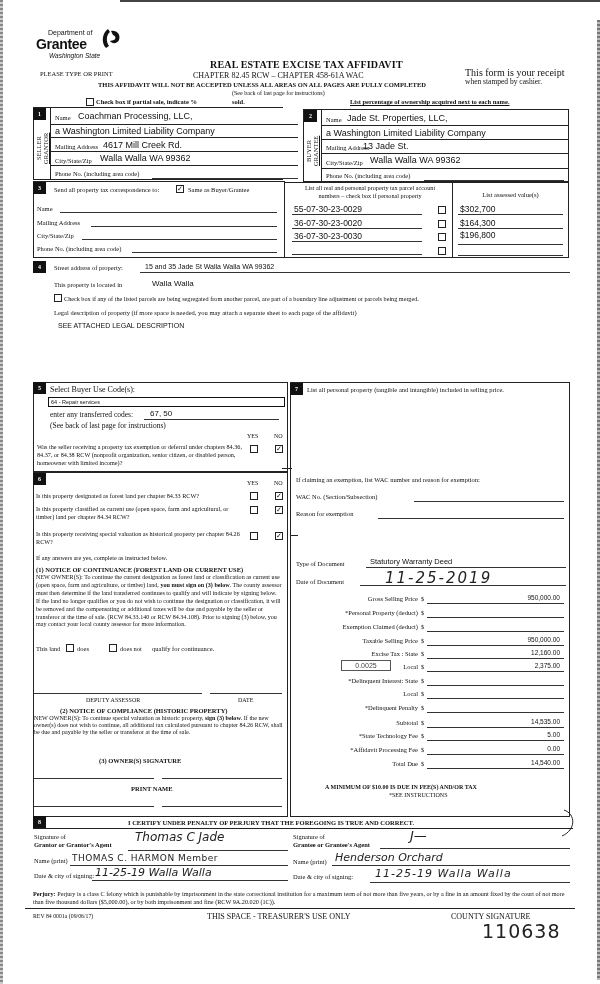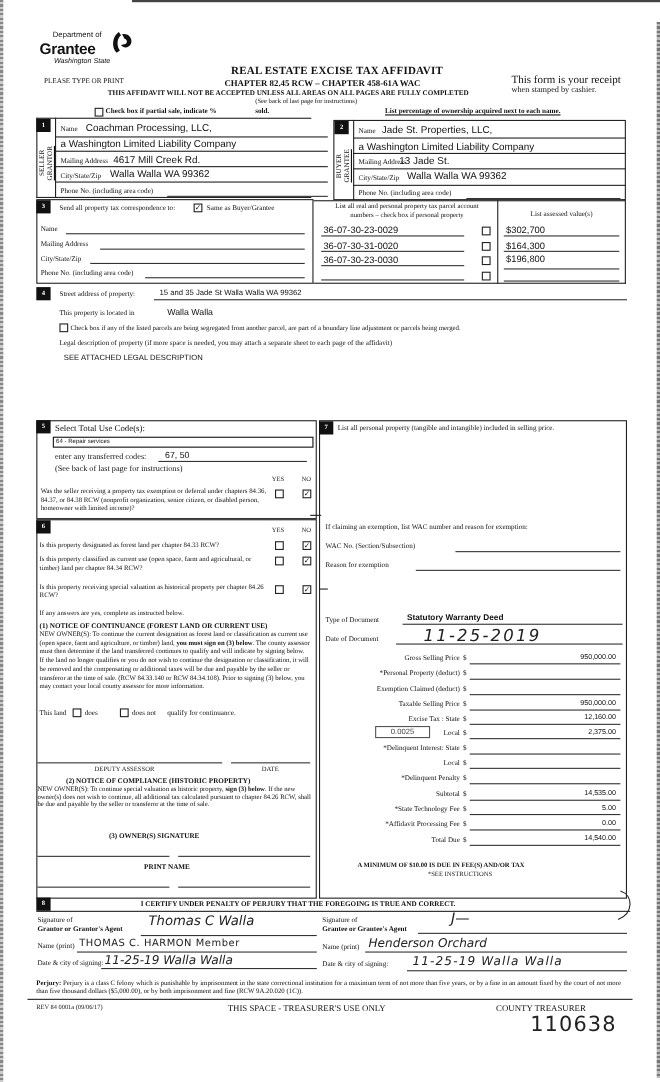--- a/index.html
+++ b/index.html
@@ -33,21 +33,21 @@
   <div class="abs sans" style="left:12px;top:0;font-size:7px;">Department of</div>
   <div class="abs sans b" style="left:0;top:7px;font-size:14px;letter-spacing:-0.3px;">Grantee</div>
   <div class="abs sans" style="left:13px;top:23px;font-size:6.5px;font-style:italic;">Washington State</div>
   <svg class="abs" style="left:64px;top:-2px;" width="22" height="24" viewBox="0 0 22 24">
     <path d="M8 2 C2 6 1 16 6 21 L9 19 C6 15 6 8 10 5 Z" fill="#111"></path>
     <path d="M11 4 C17 3 21 8 19 13 C17 17 12 17 10 14 L14 13 C16 12 16 9 13 8 Z" fill="#111"></path>
   </svg>
 </div>
 <div class="abs" style="left:40px;top:70px;font-size:6.5px;">PLEASE TYPE OR PRINT</div>
 <div class="abs b" style="left:186px;top:59px;font-size:10px;letter-spacing:0.2px;margin-left:24px;">REAL ESTATE EXCISE TAX AFFIDAVIT</div>
-<div class="abs" style="left:204px;top:71px;font-size:8px;font-weight:bold;">CHAPTER 82.45 RCW – CHAPTER 458-61A WAC</div>
+<div class="abs" style="left:193px;top:71px;font-size:8px;">CHAPTER 82.45 RCW – CHAPTER 458-61A WAC</div>
 <div class="abs b" style="left:98px;top:81px;font-size:6.5px;">THIS AFFIDAVIT WILL NOT BE ACCEPTED UNLESS ALL AREAS ON ALL PAGES ARE FULLY COMPLETED</div>
 <div class="abs" style="left:465px;top:67px;font-size:10px;">This form is your receipt</div>
 <div class="abs" style="left:465px;top:77px;font-size:7.5px;">when stamped by cashier.</div>
 <div class="abs" style="left:232px;top:90px;font-size:6px;">(See back of last page for instructions)</div>
 <div class="cb" style="left:86px;top:98px;"></div>
 <div class="abs b" style="left:96px;top:98px;font-size:6.5px;">Check box if partial sale, indicate %</div>
 <div class="abs b" style="left:232px;top:98px;font-size:6.5px;">sold.</div>
 <div class="abs b" style="left:350px;top:98px;font-size:6.5px;text-decoration:underline;">List percentage of ownership acquired next to each name.</div>
 
 <div class="box" style="left:33px;top:107px;width:250px;height:73px;border-right:none;"></div>
@@ -102,28 +102,28 @@
 
 <div class="box" style="left:285px;top:182px;width:284px;height:76px;border-left:none;"></div>
 <div class="vr" style="left:452px;top:182px;height:76px;"></div>
 <div class="abs" style="left:290px;top:184px;width:160px;text-align:center;font-size:6.2px;line-height:7.5px;">
     <div>List all real and personal property tax parcel account</div>
     <div>numbers – check box if personal property</div>
   </div>
 <div class="abs" style="left:452px;top:191px;width:117px;text-align:center;font-size:6.5px;">List assessed value(s)</div>
 
 <div>
-  <div class="abs fill" style="left:294px;top:204px;font-size:8.5px;">36-07-30-23-0029</div>
+  <div class="abs fill" style="left:294px;top:204px;font-size:8.5px;">55-07-30-23-0029</div>
   <div class="line" style="left:292px;top:214px;width:130px;"></div>
   <div class="cb" style="left:438px;top:206px;"></div>
   <div class="abs fill" style="left:460px;top:204px;font-size:8.5px;">$302,700</div>
   <div class="line" style="left:458px;top:214px;width:105px;"></div>
 </div>
 <div>
-  <div class="abs fill" style="left:294px;top:218px;font-size:8.5px;">36-07-30-31-0020</div>
+  <div class="abs fill" style="left:294px;top:218px;font-size:8.5px;">36-07-30-23-0020</div>
   <div class="line" style="left:292px;top:228px;width:130px;"></div>
   <div class="cb" style="left:438px;top:220px;"></div>
   <div class="abs fill" style="left:460px;top:218px;font-size:8.5px;">$164,300</div>
   <div class="line" style="left:458px;top:228px;width:105px;"></div>
 </div>
 <div>
   <div class="abs fill" style="left:294px;top:231px;font-size:8.5px;">36-07-30-23-0030</div>
   <div class="line" style="left:292px;top:241px;width:130px;"></div>
   <div class="cb" style="left:438px;top:233px;"></div>
   <div class="abs fill" style="left:460px;top:230px;font-size:8.5px;">$196,800</div>
@@ -141,21 +141,21 @@
 <div class="line" style="left:140px;top:272px;width:430px;"></div>
 <div class="abs" style="left:54px;top:281px;font-size:6.5px;">This property is located in</div>
 <div class="abs fill" style="left:152px;top:279px;font-size:8px;">Walla Walla</div>
 <div class="cb" style="left:54px;top:294px;"></div>
 <div class="abs" style="left:64px;top:295px;font-size:6.2px;white-space:nowrap;">Check box if any of the listed parcels are being segregated from another parcel, are part of a boundary line adjustment or parcels being merged.</div>
 <div class="abs" style="left:54px;top:309px;font-size:6.5px;white-space:nowrap;">Legal description of property (if more space is needed, you may attach a separate sheet to each page of the affidavit)</div>
 <div class="abs fill" style="left:58px;top:322px;font-size:7px;">SEE ATTACHED LEGAL DESCRIPTION</div>
 
 <div class="box" style="left:33px;top:382px;width:255px;height:90px;"></div>
 <div class="num" style="left:33px;top:382px;">5</div>
-<div class="abs" style="left:50px;top:385px;font-size:8px;">Select Total Use Code(s):</div>
+<div class="abs" style="left:50px;top:385px;font-size:8px;">Select Buyer Use Code(s):</div>
 <div class="abs sans" style="left:48px;top:397px;width:237px;height:10px;border:1px solid #111;font-size:5.5px;line-height:8px;padding-left:2px;">64 - Repair services</div>
 <div class="abs" style="left:50px;top:410px;font-size:7.5px;">enter any transferred codes:</div>
 <div class="abs fill" style="left:150px;top:409px;font-size:8px;">67, 50</div>
 <div class="line" style="left:144px;top:419px;width:135px;"></div>
 <div class="abs" style="left:50px;top:421px;font-size:7.5px;">(See back of last page for instructions)</div>
 <div class="abs" style="left:247px;top:433px;font-size:6px;">YES</div>
 <div class="abs" style="left:274px;top:433px;font-size:6px;">NO</div>
 <div class="abs" style="left:37px;top:443px;width:205px;font-size:6.2px;line-height:8px;">Was the seller receiving a property tax exemption or deferral under chapters 84.36, 84.37, or 84.38 RCW (nonprofit organization, senior citizen, or disabled person, homeowner with limited income)?</div>
 <div class="cb" style="left:250px;top:445px;"></div>
 <div class="cb" style="left:275px;top:445px;">✓</div>
@@ -199,21 +199,21 @@
 <div class="num" style="left:290px;top:383px;">7</div>
 <div class="abs" style="left:307px;top:385px;width:245px;font-size:6.5px;line-height:10px;">List all personal property (tangible and intangible) included in selling price.</div>
 <div class="hr" style="left:282px;top:468px;width:10px;"></div>
 <div class="abs" style="left:296px;top:476px;font-size:6.5px;white-space:nowrap;">If claiming an exemption, list WAC number and reason for exemption:</div>
 <div class="abs" style="left:296px;top:493px;font-size:6.5px;">WAC No. (Section/Subsection)</div>
 <div class="line" style="left:414px;top:501px;width:150px;"></div>
 <div class="abs" style="left:296px;top:510px;font-size:6.5px;">Reason for exemption</div>
 <div class="line" style="left:378px;top:518px;width:186px;"></div>
 <div class="hr" style="left:290px;top:535px;width:8px;"></div>
 <div class="abs" style="left:296px;top:560px;font-size:6.5px;">Type of Document</div>
-<div class="abs fill" style="left:370px;top:557px;font-size:7.5px;font-weight:bold;">Statutory Warranty Deed</div>
+<div class="abs fill" style="left:370px;top:557px;font-size:7.5px;">Statutory Warranty Deed</div>
 <div class="line" style="left:366px;top:567px;width:200px;"></div>
 <div class="abs" style="left:296px;top:578px;font-size:6.5px;">Date of Document</div>
 <div class="abs hand" style="left:385px;top:569px;font-size:15px;letter-spacing:2px;">11-25-2019</div>
 <div class="line" style="left:360px;top:585px;width:206px;"></div>
 
 <div>
   <div class="abs rl" style="left:300px;top:595px;width:118px;font-size:6.5px;">Gross Selling Price</div>
   <div class="abs" style="left:421px;top:595px;font-size:6.5px;">$</div>
   <div class="abs fill rl" style="left:428px;top:594px;width:132px;font-size:6.5px;">950,000.00</div>
   <div class="line" style="left:427px;top:603px;width:137px;"></div>
@@ -281,21 +281,21 @@
 <div class="abs b" style="left:128px;top:819px;font-size:6.5px;">I CERTIFY UNDER PENALTY OF PERJURY THAT THE FOREGOING IS TRUE AND CORRECT.</div>
 <div class="hr" style="left:33px;top:828px;width:540px;"></div>
 <svg class="abs" style="left:560px;top:808px;" width="20" height="30">
     <path d="M4 2 C16 6 16 22 2 28" stroke="#222" fill="none" stroke-width="1"></path>
   </svg>
 
 <div class="abs" style="left:34px;top:833px;font-size:6.5px;line-height:8px;">
     <div>Signature of</div>
     <div class="b">Grantor or Grantor's Agent</div>
   </div>
-<div class="abs hand" style="left:135px;top:830px;font-size:12px;">Thomas C Walla</div>
+<div class="abs hand" style="left:135px;top:830px;font-size:12px;">Thomas C Jade</div>
 <div class="line" style="left:128px;top:850px;width:160px;"></div>
 <div class="abs" style="left:34px;top:857px;font-size:6.5px;">Name (print)</div>
 <div class="abs hand" style="left:72px;top:853px;font-size:9px;font-style:normal;letter-spacing:0.5px;">THOMAS C. HARMON Member</div>
 <div class="line" style="left:70px;top:865px;width:218px;"></div>
 <div class="abs" style="left:34px;top:872px;font-size:6.5px;">Date &amp; city of signing:</div>
 <div class="abs hand" style="left:95px;top:866px;font-size:11px;">11-25-19 Walla Walla</div>
 <div class="line" style="left:92px;top:880px;width:196px;"></div>
 
 <div class="abs" style="left:293px;top:833px;font-size:6.5px;line-height:8px;">
     <div>Signature of</div>
@@ -308,14 +308,14 @@
 <div class="line" style="left:332px;top:865px;width:238px;"></div>
 <div class="abs" style="left:293px;top:873px;font-size:6.5px;">Date &amp; city of signing:</div>
 <div class="abs hand" style="left:375px;top:867px;font-size:11px;letter-spacing:1px;">11-25-19 Walla Walla</div>
 <div class="line" style="left:370px;top:882px;width:200px;"></div>
 
 <div class="abs" style="left:33px;top:890px;width:540px;font-size:6.2px;line-height:8px;"><b>Perjury:</b> <span>Perjury is a class C felony which is punishable by imprisonment in the state correctional institution for a maximum term of not more than five years, or by a fine in an amount fixed by the court of not more than five thousand dollars ($5,000.00), or by both imprisonment and fine (RCW 9A.20.020 (1C)).</span></div>
 <div class="hr" style="left:25px;top:908px;width:550px;"></div>
 
 <div class="abs" style="left:33px;top:913px;font-size:5.8px;">REV 84 0001a (09/06/17)</div>
 <div class="abs" style="left:207px;top:912px;font-size:8px;">THIS SPACE - TREASURER'S USE ONLY</div>
-<div class="abs" style="left:451px;top:912px;font-size:8px;">COUNTY TREASURER</div>
+<div class="abs" style="left:451px;top:912px;font-size:8px;">COUNTY SIGNATURE</div>
 <div class="abs hand" style="left:482px;top:920px;font-size:19px;font-style:normal;letter-spacing:1px;">110638</div>
 
 </body></html>

